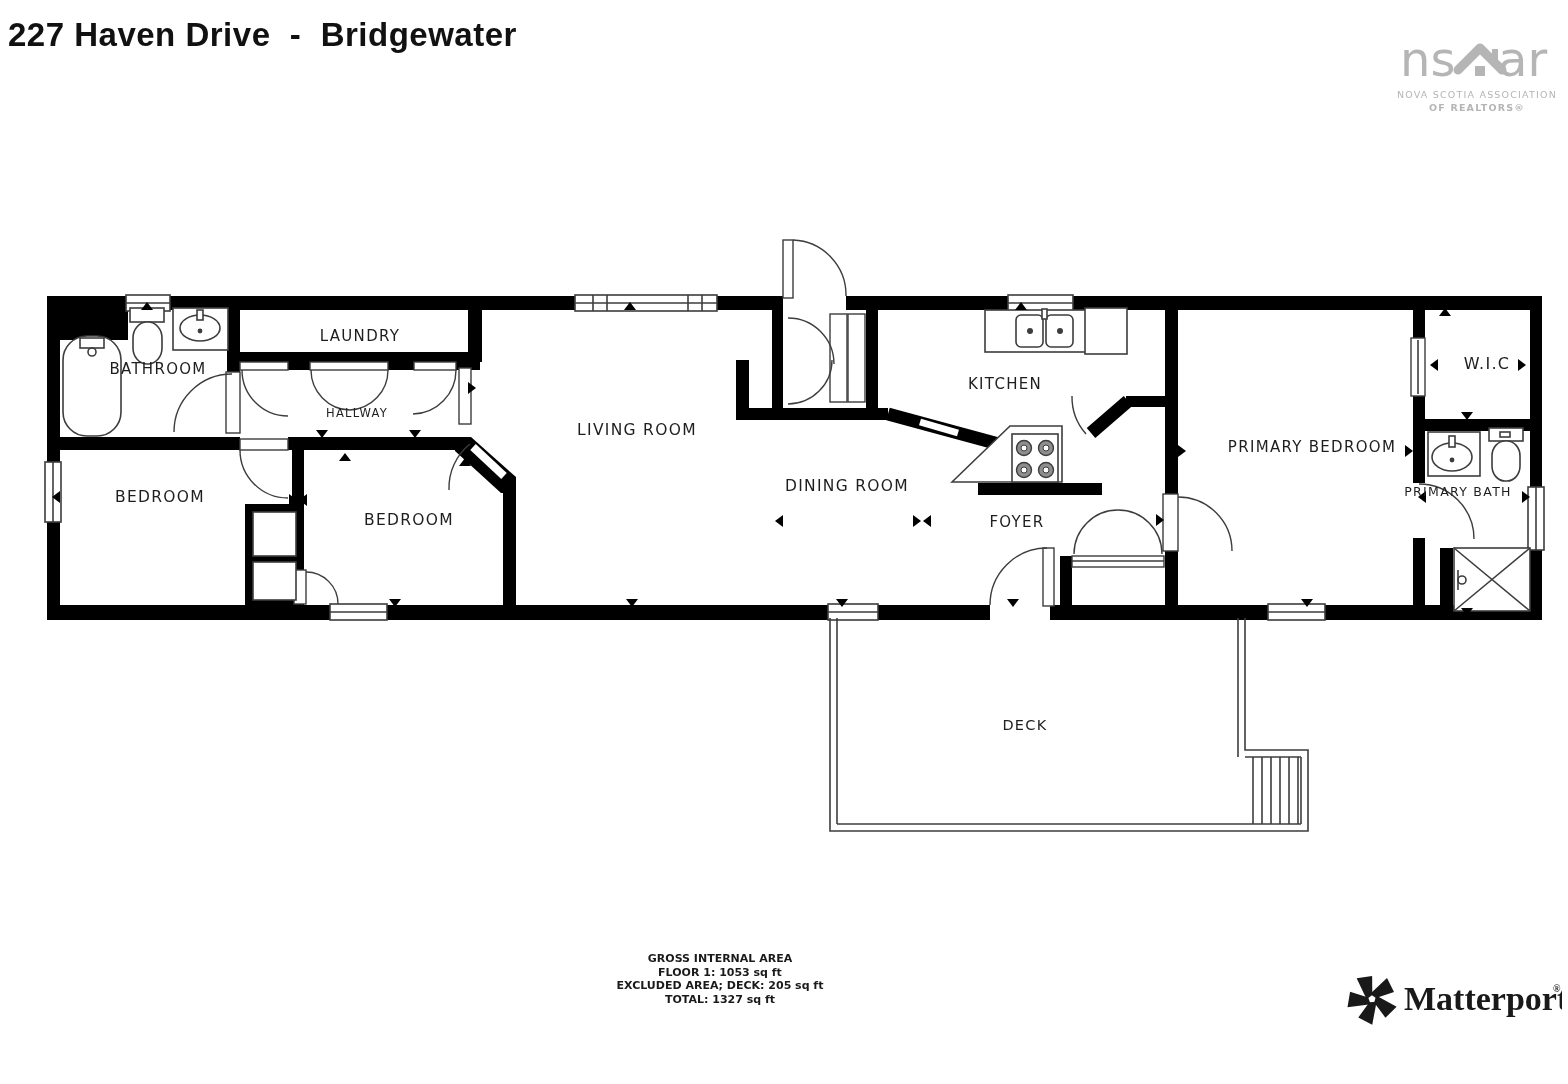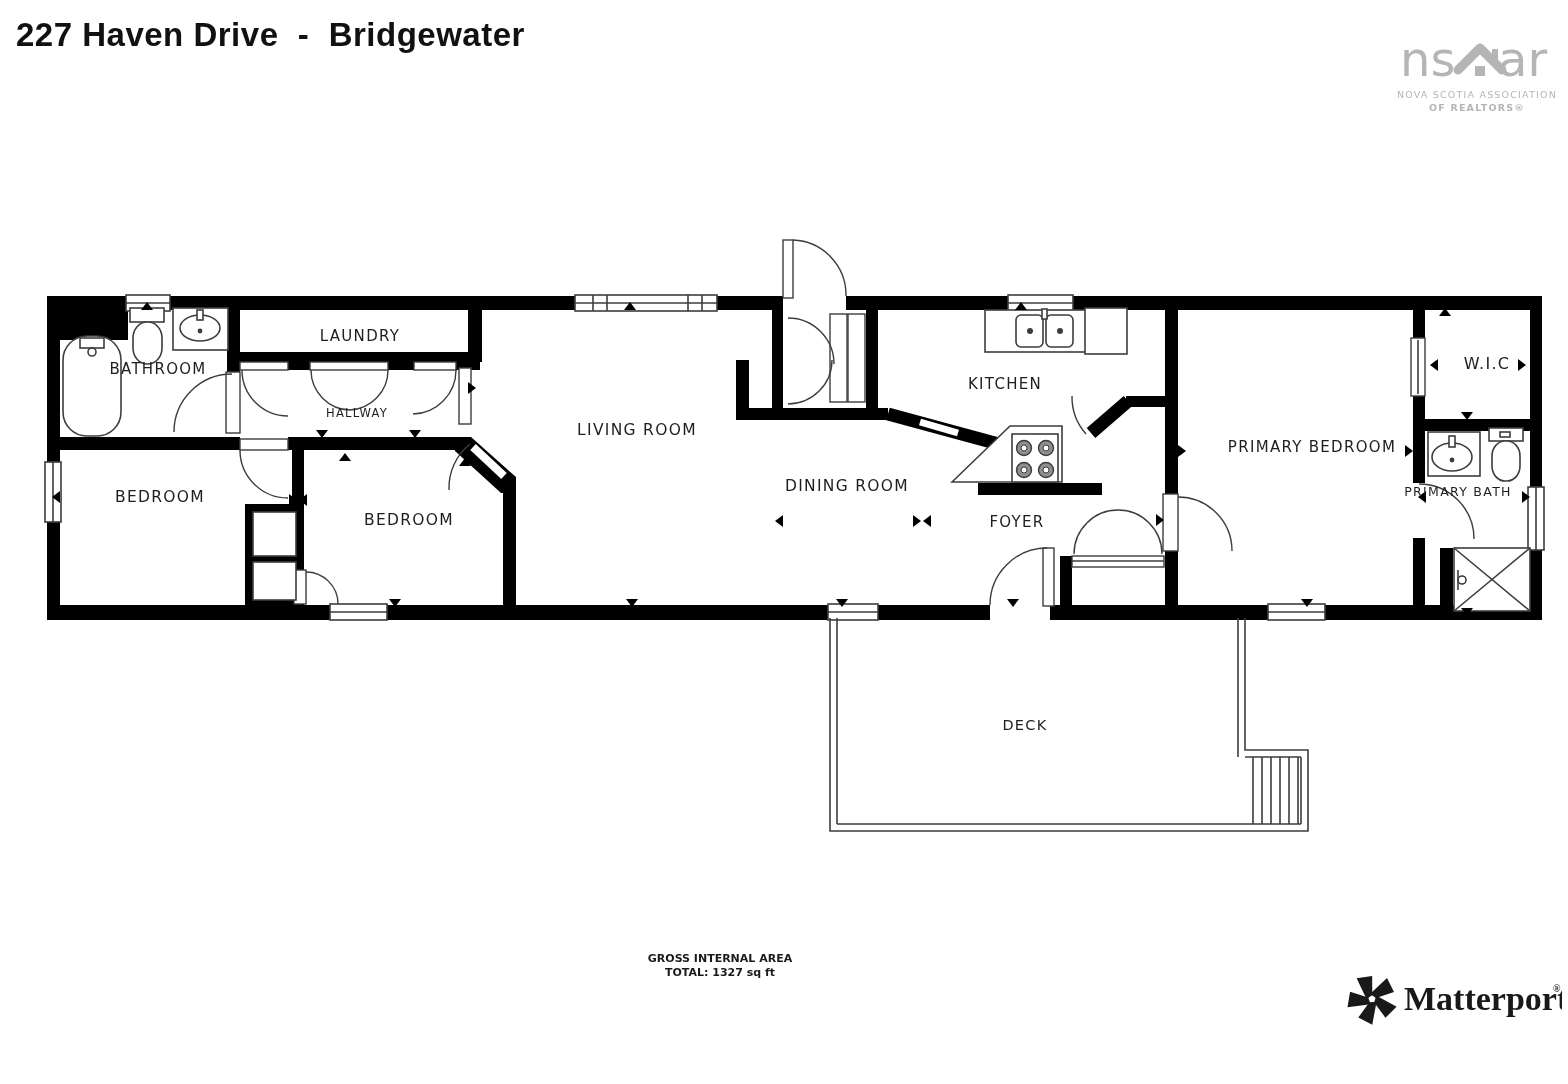--- a/index.html
+++ b/index.html
@@ -1,18 +1,18 @@
 <!DOCTYPE html>
 <html><head>
 <meta charset="utf-8">
 <style>
   html,body{margin:0;padding:0;background:#fff;}
   .page{position:relative;width:1568px;height:1084px;background:#ffffff;overflow:hidden;
         font-family:"DejaVu Sans","Liberation Sans",sans-serif;}
-  .page-title{position:absolute;left:16px;top:-6px;font-family:"Liberation Sans",sans-serif;
+  .page-title{position:absolute;left:8px;top:-6px;font-family:"Liberation Sans",sans-serif;
         font-weight:bold;font-size:33px;color:#111;letter-spacing:.5px;white-space:pre;}
   svg{position:absolute;left:0;top:0;}
   .plan-svg{width:1568px;height:1084px;}
   .wall{fill:#000;stroke:none;}
   .thin{fill:none;stroke:#3d3d3d;stroke-width:1.6;}
   .fix{fill:#fff;stroke:#3d3d3d;stroke-width:1.6;}
   .arc{fill:none;stroke:#3d3d3d;stroke-width:1.4;}
   .panel{fill:#fff;stroke:#3d3d3d;stroke-width:1.4;}
   .mk{fill:#000;stroke:none;}
   .lbl{fill:#1e1e1e;letter-spacing:1.3px;font-family:"DejaVu Sans",sans-serif;}
@@ -326,20 +326,22 @@
       <text class="lbl" x="1017" y="527" font-size="15">FOYER</text>
       <text class="lbl" x="1312" y="452" font-size="15">PRIMARY BEDROOM</text>
       <text class="lbl" x="1487" y="369" font-size="16">W.I.C</text>
       <text class="lbl" x="1458" y="496" font-size="12.5" letter-spacing="0.5">PRIMARY BATH</text>
       <text class="lbl" x="1025" y="730" font-size="14.5">DECK</text>
     </g>
   </svg>
 
   <div class="area-block">
     <div>GROSS INTERNAL AREA</div>
+    <div>FLOOR 1: 1053 sq ft</div>
+    <div>EXCLUDED AREA; DECK: 205 sq ft</div>
     <div>TOTAL: 1327 sq ft</div>
   </div>
 
   <svg style="left:1346px;top:970px;" width="216" height="58" viewBox="0 0 216 58">
     <g fill="#191919">
       <g transform="translate(26,29)">
         <path d="M -2 -5 L 15 -21 L 22 -7 L 4 -1 Z"></path>
         <path d="M -2 -5 L 15 -21 L 22 -7 L 4 -1 Z" transform="rotate(72)"></path>
         <path d="M -2 -5 L 15 -21 L 22 -7 L 4 -1 Z" transform="rotate(144)"></path>
         <path d="M -2 -5 L 15 -21 L 22 -7 L 4 -1 Z" transform="rotate(216)"></path>

